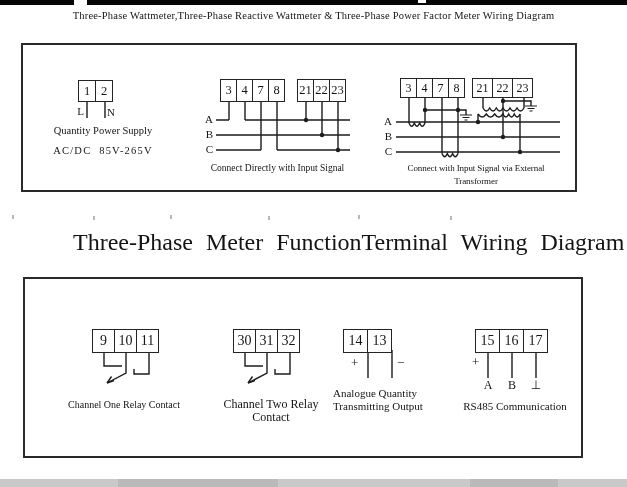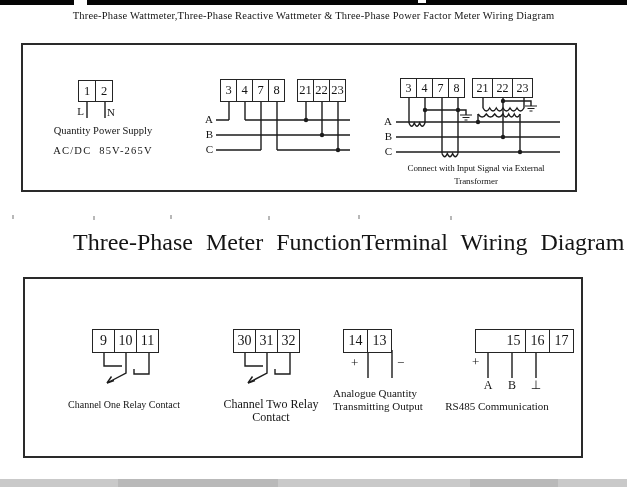--- a/index.html
+++ b/index.html
@@ -28,21 +28,21 @@
   .tsb .cell{width:21px;height:22px;font-size:14px;}
   .tsn .cell{width:23px;height:22px;font-size:14px;}
   #ts-aux{left:78px;top:80px;}
   #ts-d2c{left:220px;top:79px;}
   #ts-d2v{left:297px;top:79px;}
   #ts-d3c{left:400px;top:78px;}
   #ts-d3v{left:472px;top:78px;}
   #ts-r1{left:92px;top:329px;}
   #ts-r2{left:233px;top:329px;}
   #ts-an{left:343px;top:329px;font-family:Liberation Serif, serif;}
-  #ts-rs{left:475px;top:329px;padding-left:26px;}
+  #ts-rs{left:475px;top:329px;}
   .lbl{z-index:4;font-size:11px;line-height:13px;}
   .cap{z-index:4;font-size:10.5px;line-height:13px;text-align:center;}
   .tick{width:2px;height:4px;background:#b8b8b8;z-index:1;}
 </style>
 </head>
 <body>
 
 <div id="page">
 
   <div id="topbar" class="abs"></div>
@@ -187,33 +187,34 @@
   </div>
 
   <div class="abs lbl" style="left:74px;top:105px;width:10px;text-align:right;">L</div>
   <div class="abs lbl" style="left:107px;top:106px;width:10px;">N</div>
   <div class="abs cap" style="left:46px;top:124px;width:114px;">Quantity Power Supply</div>
   <div class="abs cap" style="left:46px;top:144px;width:114px;letter-spacing:1.2px;word-spacing:4px;">AC/DC 85V-265V</div>
 
   <div class="abs lbl" style="left:200px;top:113px;width:13px;text-align:right;">A</div>
   <div class="abs lbl" style="left:200px;top:128px;width:13px;text-align:right;">B</div>
   <div class="abs lbl" style="left:200px;top:143px;width:13px;text-align:right;">C</div>
+  <div class="abs cap" style="left:205px;top:162px;width:145px;font-size:9.5px;">Connect Directly with Input Signal</div>
 
   <div class="abs lbl" style="left:381px;top:115px;width:11px;text-align:right;">A</div>
   <div class="abs lbl" style="left:381px;top:130px;width:11px;text-align:right;">B</div>
   <div class="abs lbl" style="left:381px;top:145px;width:11px;text-align:right;">C</div>
   <div class="abs cap" style="left:63px;top:398px;width:122px;font-size:10px;">Channel One Relay Contact</div>
 
   <div class="abs cap" style="left:388px;top:162px;width:176px;font-size:9px;letter-spacing:-0.1px;">Connect with Input Signal via External Transformer</div>
   <div class="abs cap" style="left:209px;top:398px;width:124px;font-size:12px;">Channel Two Relay Contact</div>
 
   <div class="abs lbl" style="left:351px;top:356px;font-size:13px;">+</div>
   <div class="abs lbl" style="left:397px;top:356px;font-size:13px;">−</div>
   <div class="abs lbl" style="left:333px;top:387px;font-size:11px;white-space:nowrap;">Analogue Quantity</div>
   <div class="abs lbl" style="left:333px;top:400px;font-size:11px;white-space:nowrap;">Transmitting Output</div>
 
   <div class="abs lbl" style="left:472px;top:355px;font-size:13px;">+</div>
   <div class="abs lbl" style="left:481px;top:379px;width:14px;text-align:center;font-size:12px;">A</div>
   <div class="abs lbl" style="left:505px;top:379px;width:14px;text-align:center;font-size:12px;">B</div>
   <div class="abs lbl" style="left:529px;top:379px;width:14px;text-align:center;font-size:12px;">⊥</div>
-  <div class="abs cap" style="left:444px;top:400px;width:106px;font-size:11px;">RS485 Communication</div>
+  <div class="abs cap" style="left:462px;top:400px;width:106px;font-size:11px;">RS485 Communication</div>
 
 </div>
 
 </body></html>

